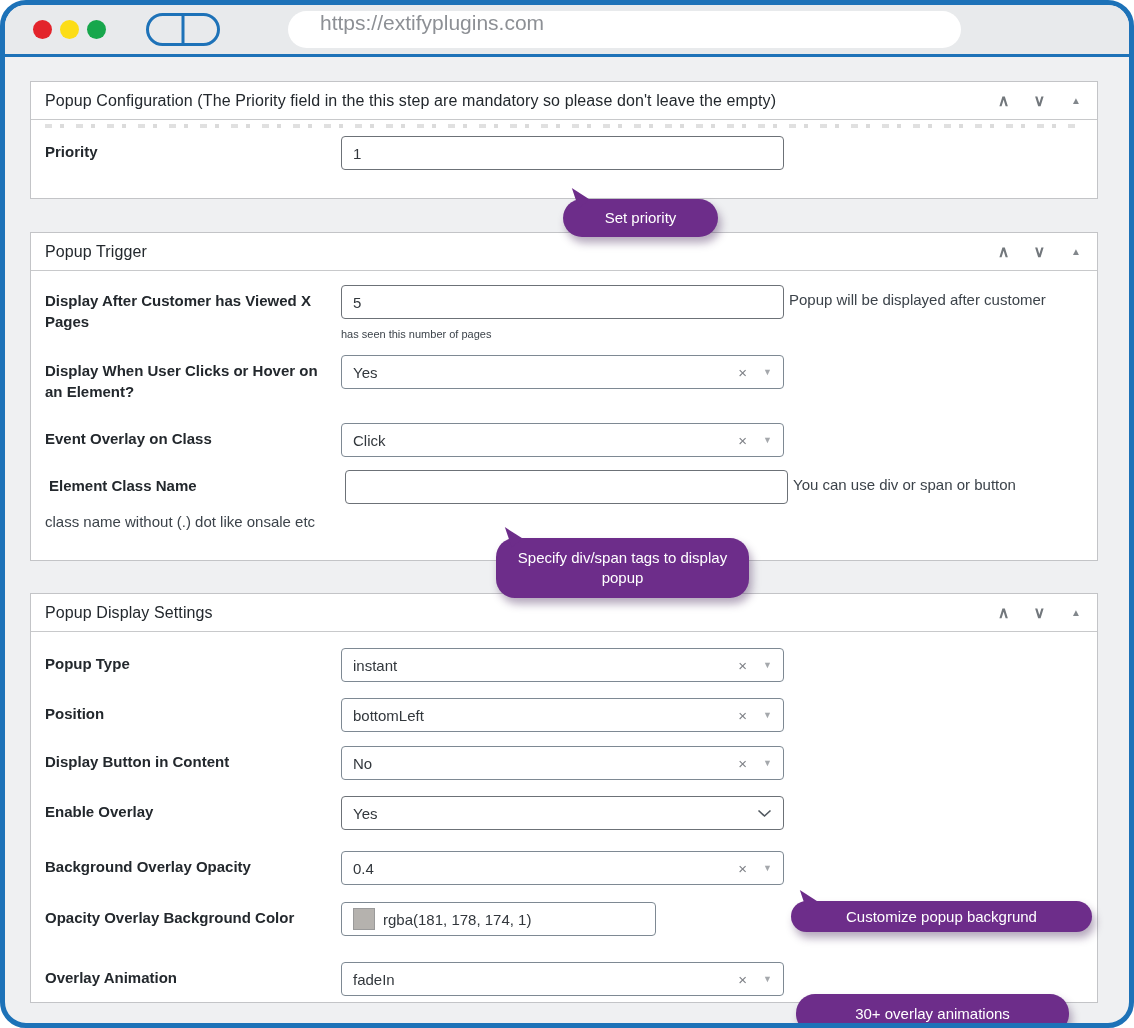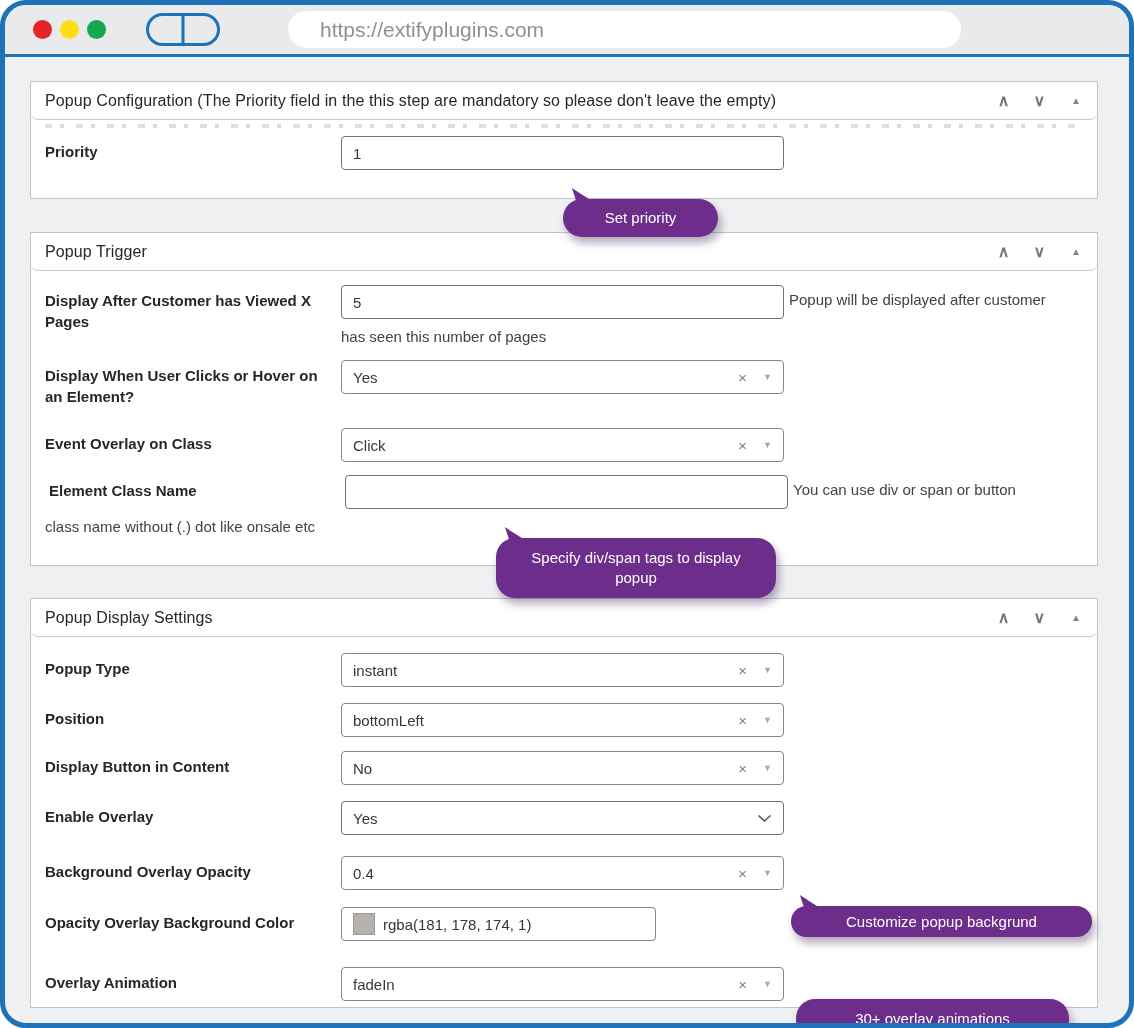--- a/index.html
+++ b/index.html
@@ -11,28 +11,28 @@
   }
   
   .chrome{height:52px;background:#e8eaec;border-bottom:3px solid #1d72b8;
     display:flex;align-items:center;padding:0 20px;}
   .dots{display:flex;gap:8px;margin-left:8px;}
   .dot{width:19px;height:19px;border-radius:50%;}
   .pill{margin-left:40px;width:74px;height:33px;border:3px solid #1d72b8;
     border-radius:17px;position:relative;background:transparent;cursor:pointer;}
   .pill-divider{position:absolute;left:50%;top:0;bottom:0;width:3px;background:#1d72b8;transform:translateX(-50%);}
   .urlbar{margin-left:68px;width:673px;height:37px;background:#fff;border-radius:19px;
-    display:flex;align-items:center;padding-left:32px;color:#8d9095;font-size:21px;}
+    display:flex;align-items:flex-start;padding-left:32px;color:#8d9095;font-size:21px;}
   
   .main{position:relative;padding:24px 0 0 25px;height:965px;}
   .panel{width:1068px;background:#fff;border:1px solid #c3c4c7;position:relative;}
   .panel.m1{margin-bottom:33px;}
   .panel.m2{margin-bottom:32px;}
   .panel-header{height:38px;display:flex;align-items:center;padding:0 16px 0 14px;
-    border-bottom:1px solid #c8c9cb;color:#23282d;font-size:16px;border-radius:7px;}
+    border-bottom:1px solid #c8c9cb;color:#23282d;font-size:16px;}
   .panel-title{flex:1;letter-spacing:.1px;}
   .panel-icons{display:flex;align-items:center;color:#72777c;}
   .icon-chevron{font-size:16px;font-weight:bold;cursor:pointer;margin-left:24px;line-height:1;}
   .icon-collapse{font-size:10px;color:#82878c;cursor:pointer;margin-left:26px;line-height:1;}
   .panel-body{position:relative;}
   .artifact{height:4px;margin:4px 14px 0;opacity:.75;
     background:repeating-linear-gradient(90deg,#d6d6d6 0 7px,transparent 7px 15px,#cfcfcf 15px 19px,transparent 19px 31px);}
   .row{display:flex;align-items:flex-start;padding:0 14px;}
   .row-label{width:296px;flex:0 0 296px;font-weight:bold;color:#23282d;font-size:15px;
     line-height:1.38;padding-top:6px;padding-right:20px;}
@@ -42,36 +42,36 @@
     height:34px;border:1px solid #7e8993;border-radius:4px;background:#fff;
     font-size:15px;color:#32373c;display:flex;align-items:center;padding:0 11px;width:100%;}
   .text-input{border-color:#6c7177;}
   .select2{justify-content:space-between;cursor:pointer;}
   .sel-icons{display:flex;align-items:center;}
   .x-clear{color:#7e8086;font-size:15px;cursor:pointer;line-height:1;}
   .caret{color:#a5a8ac;font-size:9px;margin-left:16px;cursor:pointer;line-height:1;}
   .native-select{justify-content:space-between;border-color:#6c7177;cursor:pointer;}
   .nsel-caret{stroke:#50575e;fill:none;stroke-width:1.6;}
   .side-note{margin-left:5px;padding-top:6px;color:#3c434a;font-size:15px;white-space:nowrap;}
-  .below-note{margin-top:9px;color:#3c434a;font-size:15px;}
+  .below-note{margin-top:9px;color:#3c434a;font-size:11px;}
   .note-outdent{padding:9px 14px 0;color:#3c434a;font-size:15px;}
   .color-swatch{width:22px;height:22px;border:1px solid #9a9a9a;margin-right:8px;flex:0 0 22px;}
   
   .bubble{position:absolute;background:#6d2d8a;color:#fff;border-radius:19px;
     display:flex;align-items:center;justify-content:center;text-align:center;
     font-size:15px;line-height:1.35;padding:6px 16px;z-index:6;
     box-shadow:3px 6px 9px rgba(70,40,90,.4);}
   .bubble::before{content:"";position:absolute;width:0;height:0;border-style:solid;}
   .tail-tl::before{top:-13px;left:8px;border-width:0 7px 20px 7px;
     border-color:transparent transparent #6d2d8a transparent;transform:rotate(-38deg);}
   .tail-bl::before{bottom:-11px;left:4px;border-width:18px 7px 0 7px;
     border-color:#6d2d8a transparent transparent transparent;transform:rotate(32deg);}
   
   .tt-priority{left:532px;top:75px;width:155px;height:38px;}
-  .tt-specify{left:465px;top:253px;width:280px;height:60px;}
+  .tt-specify{left:465px;top:253px;width:253px;height:60px;}
   .tt-choose{left:750px;top:71px;width:313px;height:55px;}
   .tt-customize{left:760px;top:253px;width:301px;height:31px;}
   .tt-anim{left:765px;top:346px;width:273px;height:39px;}
   
   .mt16{margin-top:16px;}.mt14{margin-top:14px;}.mt15{margin-top:15px;}
   .mt13{margin-top:13px;padding-left:18px;}.mt21{margin-top:21px;}.mt17{margin-top:17px;}.mt26{margin-top:26px;}.mt8{margin-top:8px;}
   .pb28{padding-bottom:28px;}.pb30{padding-bottom:30px;}.pb6{padding-bottom:6px;}
 </style>
 </head>
 <body>

